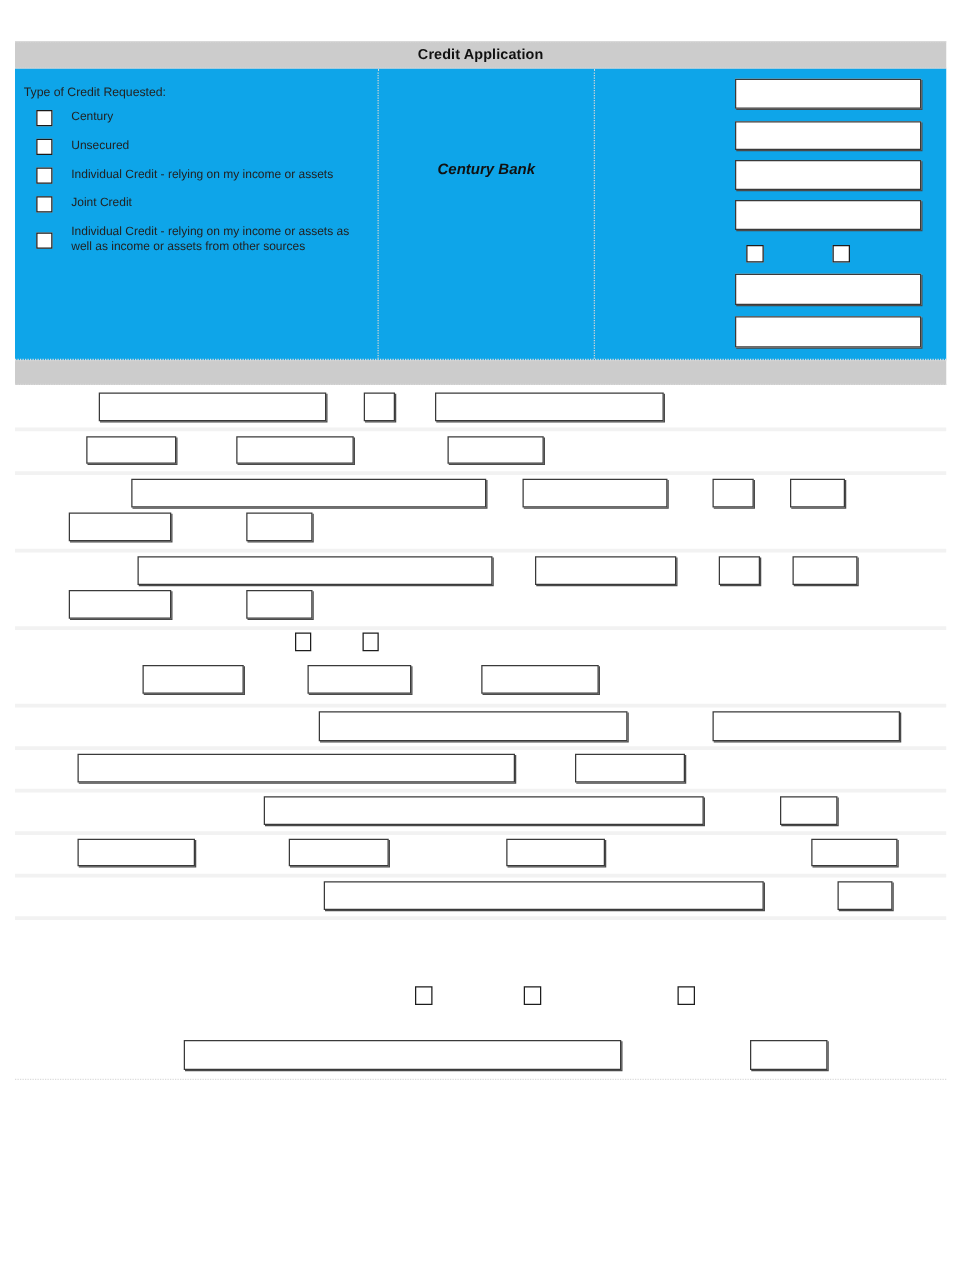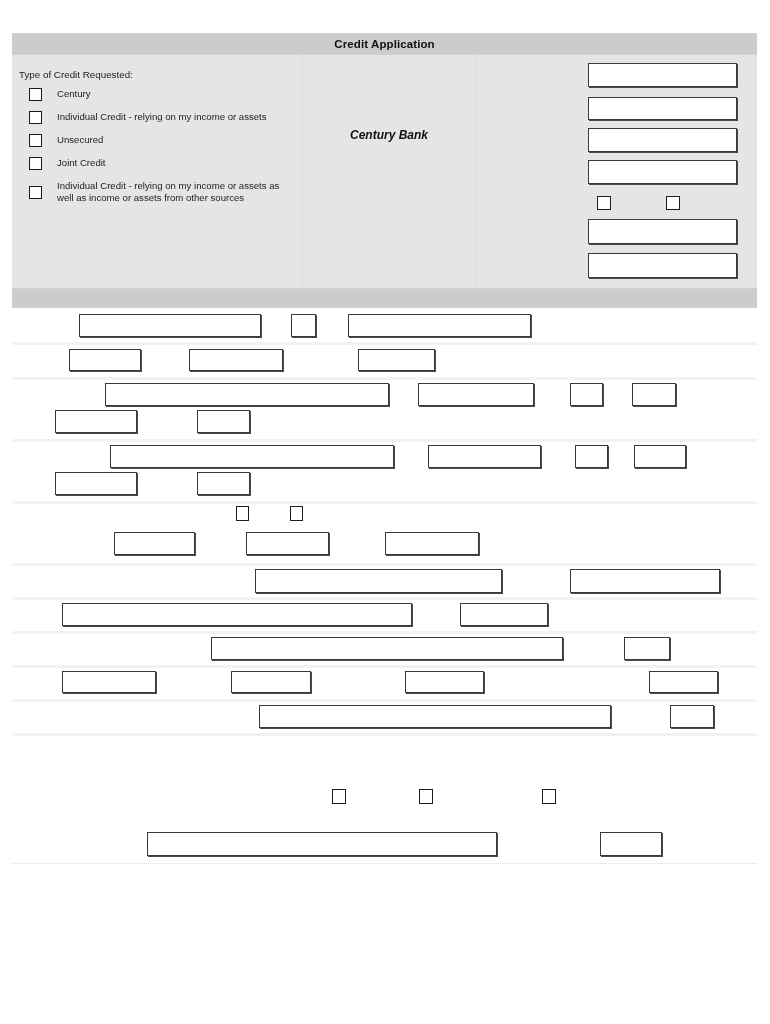--- a/index.html
+++ b/index.html
@@ -38,21 +38,21 @@
     font-size: 11.5px;
     font-weight: bold;
     color: #111111;
     letter-spacing: 0.1px;
   }
 
   
   .top-section {
     display: flex;
     height: 233px;
-    background: #e5e5e5;
+    background: #0ea5e9;
     border-bottom: 1px dotted #dcdcdc;
   }
   .col-left {
     width: 291px;
     border-right: 1px dotted #d5d5d5;
     padding: 14px 10px 0 5px;
   }
   .col-mid {
     width: 173px;
     border-right: 1px dotted #d5d5d5;
@@ -150,28 +150,28 @@
     <div class="top-section">
 
       <div class="col-left">
         <div class="section-label">Type of Credit Requested:</div>
 
         <div class="opt-row">
           <span class="cb"></span>
           <span class="opt-label">Century</span>
         </div>
 
+        <div class="opt-row">
+          <span class="cb"></span>
+          <span class="opt-label">Unsecured</span>
+        </div>
+
         <div class="opt-row multi">
           <span class="cb"></span>
           <span class="opt-label">Individual Credit - relying on my income or assets</span>
-        </div>
-
-        <div class="opt-row">
-          <span class="cb"></span>
-          <span class="opt-label">Unsecured</span>
         </div>
 
         <div class="opt-row">
           <span class="cb"></span>
           <span class="opt-label">Joint Credit</span>
         </div>
 
         <div class="opt-row multi">
           <span class="cb"></span>
           <span class="opt-label">Individual Credit - relying on my income or assets as well as income or assets from other sources</span>

